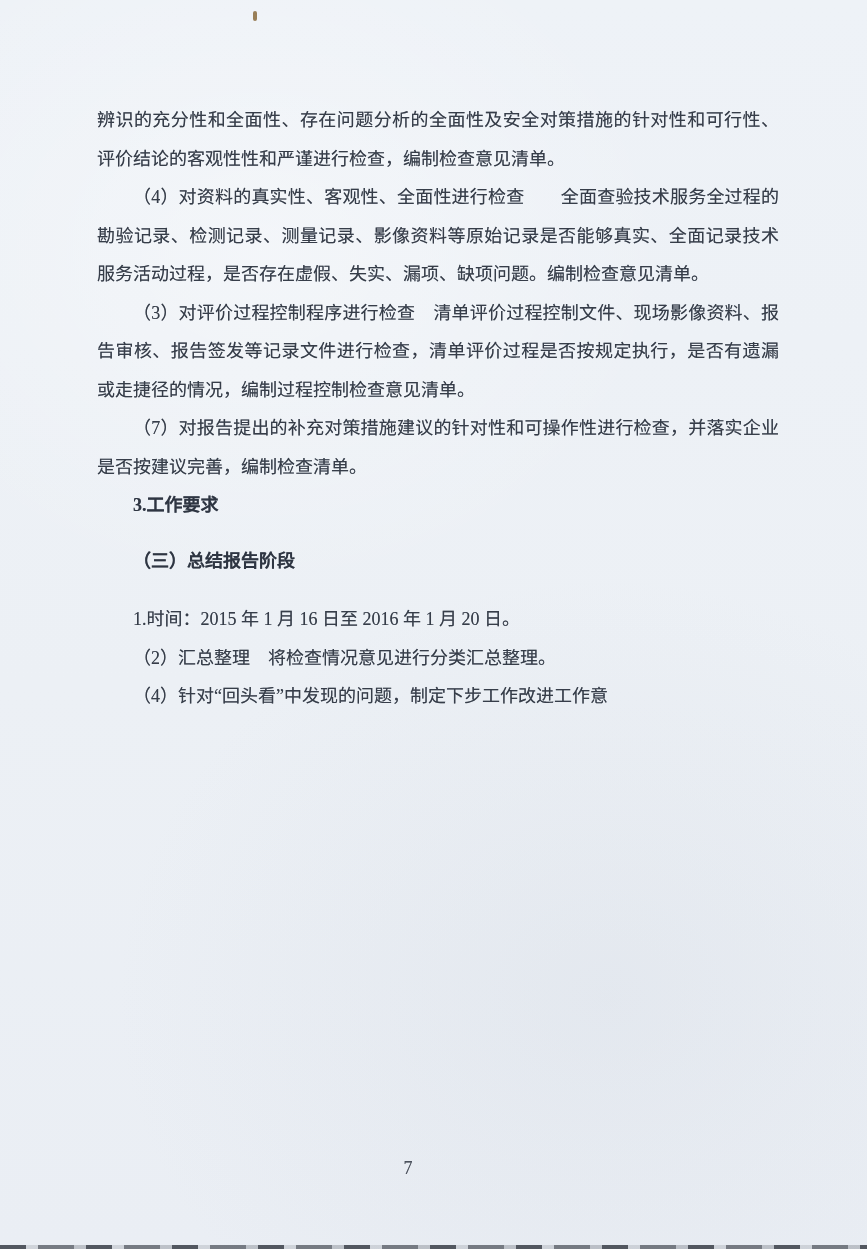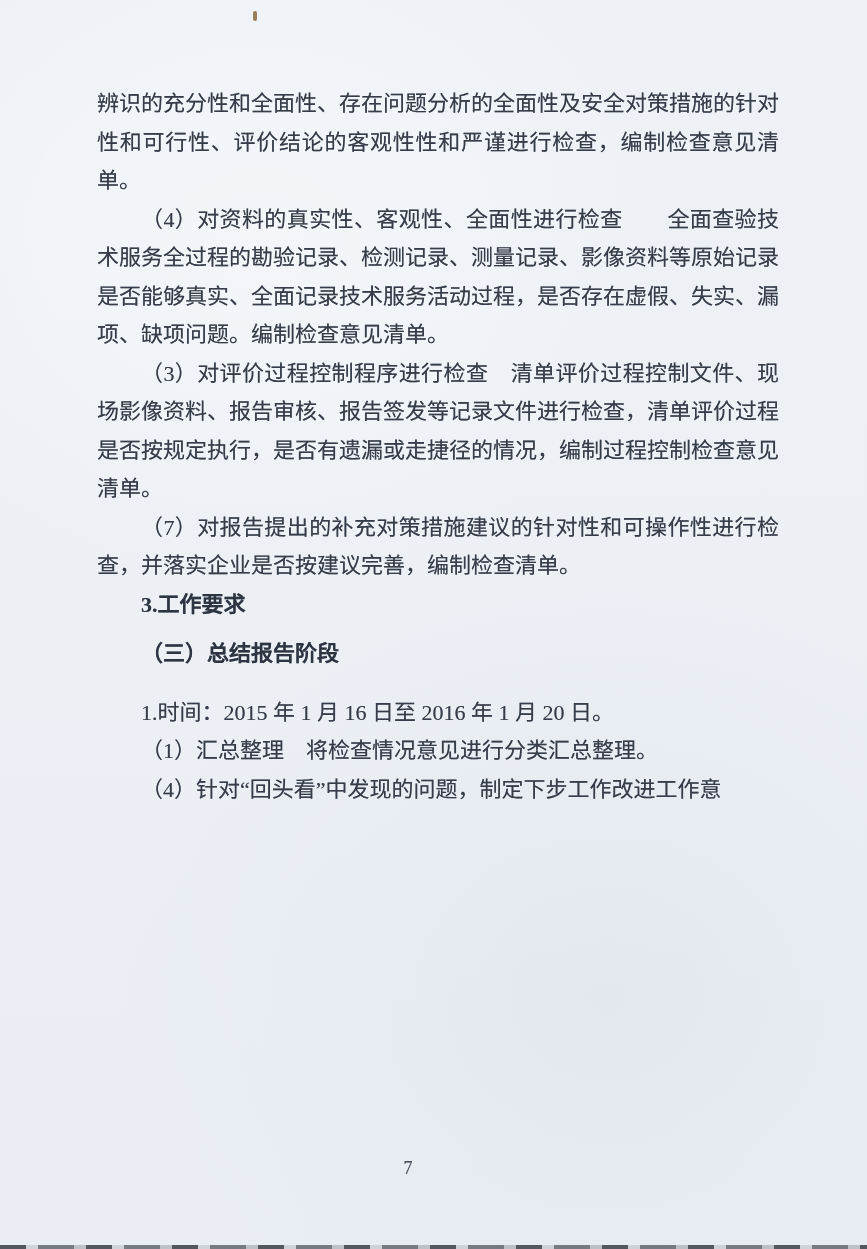--- a/index.html
+++ b/index.html
@@ -14,44 +14,44 @@
     background-image:
       radial-gradient(ellipse 600px 500px at 30% 20%, rgba(255,255,255,0.35), rgba(255,255,255,0) 70%),
       radial-gradient(ellipse 700px 600px at 70% 80%, rgba(205,212,222,0.25), rgba(205,212,222,0) 70%),
       linear-gradient(180deg, #eef2f7 0%, #ecf0f5 55%, #eaeef4 100%);
     overflow: hidden;
     font-family: "Liberation Serif", "DejaVu Serif", serif;
   }
 
   .text-block {
     position: absolute;
-    top: 85px;
+    top: 101px;
     left: 97px;
     width: 682px;
     color: #363d49;
-    font-size: 22px;
+    font-size: 18px;
     line-height: 38.5px;
     text-align: justify;
     text-shadow: 0 0 0.6px rgba(64,72,86,0.55);
   }
 
   .para {
     margin: 0;
     text-indent: 2em;
   }
   .para.noindent { text-indent: 0; }
 
   .heading {
     margin: 0;
     text-indent: 2em;
     font-weight: bold;
     color: #2e3542;
   }
   .heading.spaced {
-    margin-top: 11px;
+    margin-top: 17px;
     margin-bottom: 20px;
   }
 
   .page-number {
     position: absolute;
     left: 396px;
     top: 1158px;
     width: 24px;
     text-align: center;
     font-size: 18px;
@@ -91,21 +91,21 @@
   <span class="scan-speck"></span>
 
   <div class="text-block">
     <p class="para noindent">辨识的充分性和全面性、存在问题分析的全面性及安全对策措施的针对性和可行性、评价结论的客观性性和严谨进行检查，编制检查意见清单。</p>
     <p class="para">（4）对资料的真实性、客观性、全面性进行检查　　全面查验技术服务全过程的勘验记录、检测记录、测量记录、影像资料等原始记录是否能够真实、全面记录技术服务活动过程，是否存在虚假、失实、漏项、缺项问题。编制检查意见清单。</p>
     <p class="para">（3）对评价过程控制程序进行检查　清单评价过程控制文件、现场影像资料、报告审核、报告签发等记录文件进行检查，清单评价过程是否按规定执行，是否有遗漏或走捷径的情况，编制过程控制检查意见清单。</p>
     <p class="para">（7）对报告提出的补充对策措施建议的针对性和可操作性进行检查，并落实企业是否按建议完善，编制检查清单。</p>
     <p class="heading">3.工作要求</p>
     <p class="heading spaced">（三）总结报告阶段</p>
     <p class="para">1.时间：2015 年 1 月 16 日至 2016 年 1 月 20 日。</p>
-    <p class="para">（1）汇总整理　将检查情况意见进行分类汇总整理。</p>
+    <p class="para">（2）汇总整理　将检查情况意见进行分类汇总整理。</p>
     <p class="para">（4）针对“回头看”中发现的问题，制定下步工作改进工作意</p>
   </div>
 
   <div class="page-number">7</div>
 
   <div class="scan-bottom-edge"></div>
 
 </div>
 
 </body></html>

